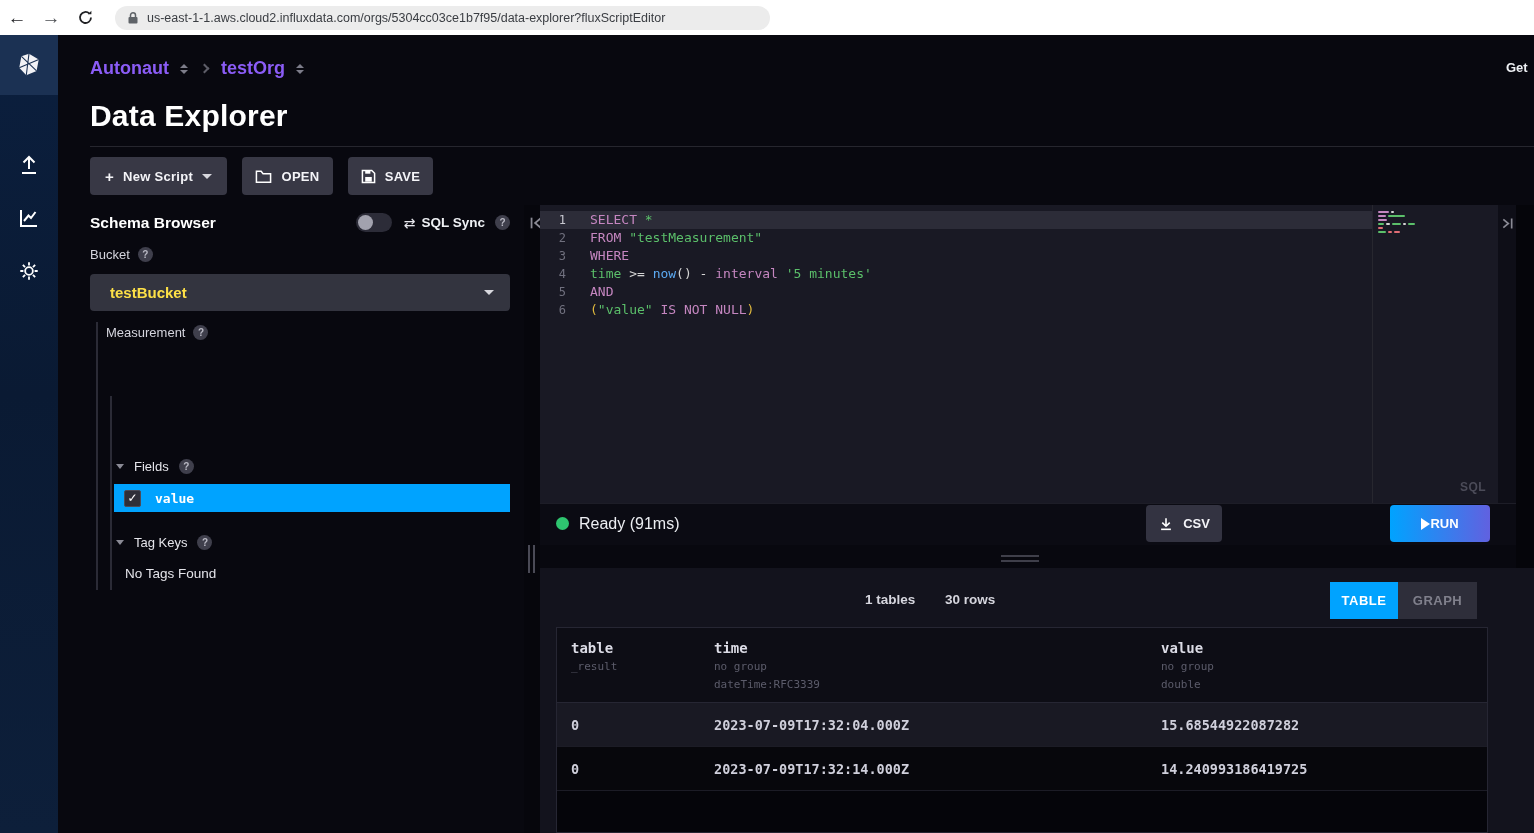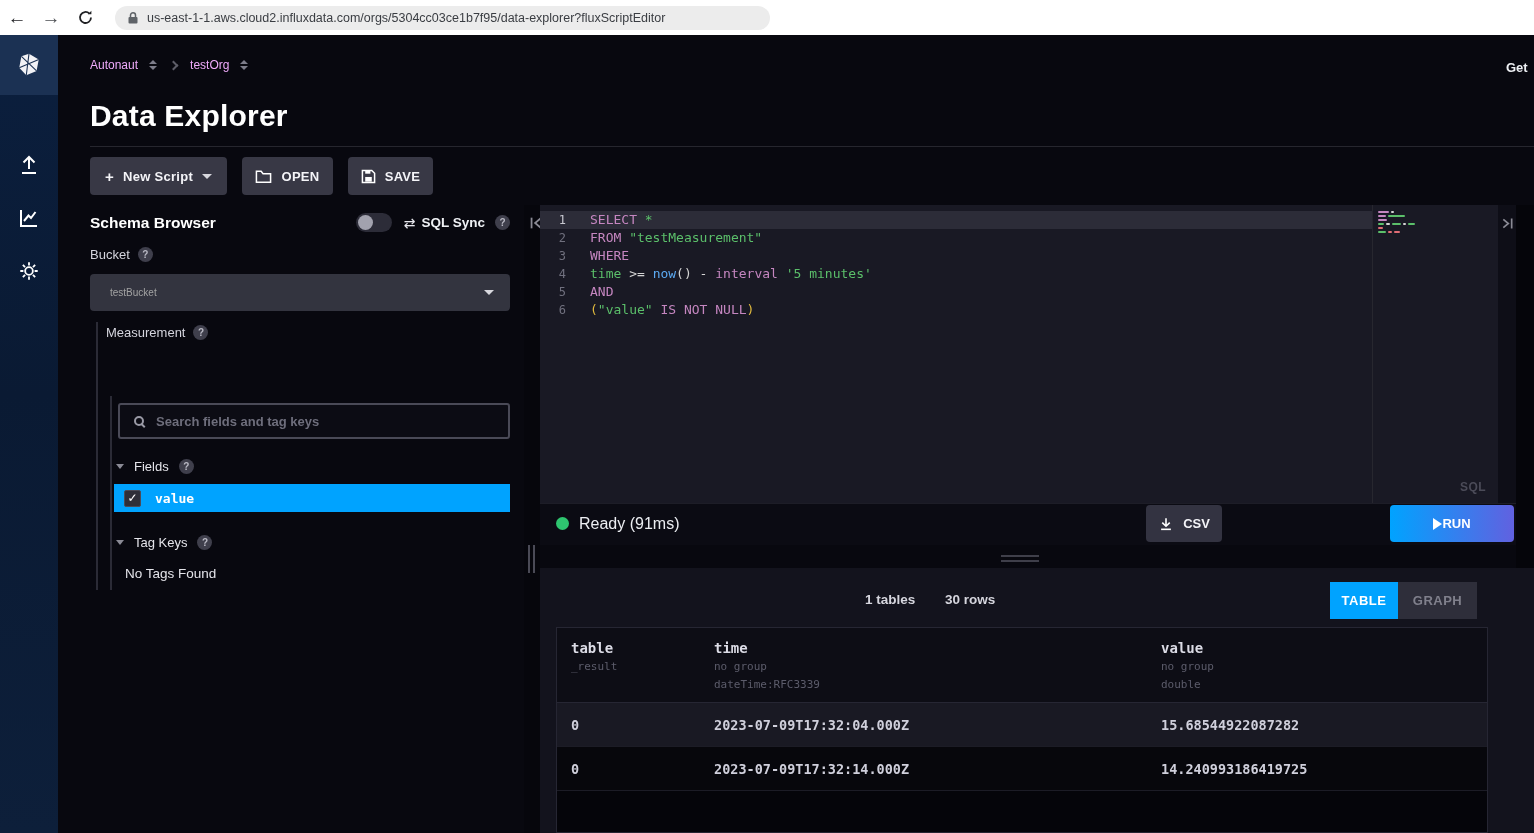--- a/index.html
+++ b/index.html
@@ -16,21 +16,21 @@
   .reload-wrap { width:34px; display:flex; justify-content:center; }
   .url-pill { position:absolute; left:115px; top:6px; width:655px; height:24px; background:#ececec; border-radius:12px; display:flex; align-items:center; padding-left:12px; }
   .url-text { font-size:12.5px; color:#3a3d42; margin-left:8px; white-space:nowrap; }
   
   .sidebar { position:absolute; left:0; top:35px; width:58px; height:798px;
     background:linear-gradient(180deg,#0b1f3e 0%,#0a1a33 45%,#0d1f3a 100%); }
   .logo-tile { position:absolute; left:0; top:0; width:58px; height:60px; background:#1b3153; display:flex; align-items:center; justify-content:center; cursor:pointer; }
   .side-icon { position:absolute; left:0; width:58px; display:flex; justify-content:center; cursor:pointer; }
   
   .breadcrumb { position:absolute; left:90px; top:58px; display:flex; align-items:center; gap:11px; }
-  .crumb { font-size:12px; font-weight:normal; color:#f0abfc; cursor:pointer; }
+  .crumb { font-size:18px; font-weight:bold; color:#8b5cf6; cursor:pointer; }
   .updown { display:inline-flex; flex-direction:column; gap:2px; cursor:pointer; }
   .updown i { width:0; height:0; border-left:4px solid transparent; border-right:4px solid transparent; display:block; }
   .updown i.up { border-bottom:4px solid #7d7d8a; }
   .updown i.dn { border-top:4px solid #7d7d8a; }
   .chev { width:7px; height:7px; border-top:2px solid #5d5d68; border-right:2px solid #5d5d68; transform:rotate(45deg); margin:0 2px; }
   .get-text { position:absolute; left:1506px; top:60px; font-size:13px; font-weight:bold; color:#eef0f4; white-space:nowrap; }
   .page-title { position:absolute; left:90px; top:99px; font-size:30px; font-weight:bold; color:#ffffff; letter-spacing:.2px; }
   .title-divider { position:absolute; left:90px; top:146px; width:1444px; height:1px; background:#26262e; }
   
   .tbtn { position:absolute; top:157px; height:38px; background:#383845; border-radius:4px; display:flex; align-items:center; justify-content:center; gap:9px; color:#f4f4f8; font-size:13px; font-weight:bold; letter-spacing:.3px; cursor:pointer; }
@@ -40,21 +40,21 @@
   .schema-header { position:absolute; left:90px; top:213px; width:420px; display:flex; align-items:center; }
   .schema-title { font-size:15.5px; font-weight:bold; color:#ffffff; }
   .toggle { width:36px; height:19px; background:#2c2c38; border-radius:10px; position:relative; cursor:pointer; margin-left:auto; }
   .toggle .knob { position:absolute; left:2px; top:2px; width:15px; height:15px; border-radius:50%; background:#a2a2ae; }
   .sync-arrows { color:#e8e8ee; font-size:14px; margin-left:12px; }
   .sync-label { font-size:13.5px; font-weight:bold; color:#eef0f4; margin-left:6px; }
   .qmark { width:15px; height:15px; border-radius:50%; background:#3f3f4c; color:#b9b9c4; font-size:10px; font-weight:bold; display:inline-flex; align-items:center; justify-content:center; cursor:pointer; }
   .field-label-row { position:absolute; display:flex; align-items:center; gap:8px; }
   .field-label { font-size:13px; color:#d4d4dd; }
   .dropdown { position:absolute; height:37px; background:#33343f; border-radius:4px; display:flex; align-items:center; padding:0 16px 0 20px; cursor:pointer; }
-  .dropdown .dd-text { font-size:10px; font-weight:normal; color:#a3a3a3; }
+  .dropdown .dd-text { font-size:15px; font-weight:bold; color:#fde047; }
   .dropdown .caret-dn { margin-left:auto; }
   .indent-line { position:absolute; width:2px; background:#2b2b36; }
   .search-box { position:absolute; background:#0c0c14; border:2px solid #4a4a57; border-radius:3px; display:flex; align-items:center; padding-left:14px; gap:12px; }
   .mag { width:10px; height:10px; border:2px solid #9a9aa6; border-radius:50%; position:relative; flex:none; }
   .mag::after { content:''; position:absolute; width:2px; height:5px; background:#9a9aa6; right:-2px; bottom:-4px; transform:rotate(-45deg); }
   .search-ph { font-size:13px; color:#6e6e7c; font-weight:bold; }
   .tree-row { position:absolute; display:flex; align-items:center; gap:10px; cursor:pointer; }
   .tree-caret { width:0; height:0; border-left:4px solid transparent; border-right:4px solid transparent; border-top:5px solid #8a8a95; }
   .tree-label { font-size:13px; color:#e4e4ea; }
   .value-row { position:absolute; background:var(--accent,#00a3ff); display:flex; align-items:center; padding-left:10px; gap:14px; cursor:pointer; }
@@ -88,21 +88,21 @@
   .minimap .mrow span { height:2px; display:block; border-radius:1px; }
   .right-strip { position:absolute; left:1498px; top:205px; width:18px; height:298px; background:#0e0e17; }
   .collapse-right-icon { position:absolute; left:1500px; top:216px; cursor:pointer; }
   .right-gap { position:absolute; left:1516px; top:205px; width:18px; height:628px; background:#05050a; }
   .lang-label { position:absolute; left:1460px; top:480px; font-size:12px; font-weight:bold; color:#4b4b58; letter-spacing:.5px; }
   
   .statusbar { position:absolute; left:540px; top:503px; width:976px; height:42px; background:#0b0b13; border-top:1px solid #1d1d27; }
   .status-dot { position:absolute; left:556px; top:517px; width:13px; height:13px; border-radius:50%; background:var(--status-green,#2ec56f); }
   .status-text { position:absolute; left:579px; top:515px; font-size:16px; color:#eceef2; }
   .sbtn { position:absolute; top:505px; height:37px; background:#333341; border-radius:4px; display:flex; align-items:center; justify-content:center; gap:9px; color:#f4f4f8; font-size:13px; font-weight:bold; cursor:pointer; }
-  .run-btn { position:absolute; left:1390px; top:505px; width:124px; height:37px; border-radius:4px;
+  .run-btn { position:absolute; left:1390px; top:505px; width:100px; height:37px; border-radius:4px;
     background:linear-gradient(90deg,var(--run-gradient-start,#00a3ff),var(--run-gradient-end,#6161e0));
     display:flex; align-items:center; justify-content:center; gap:0; color:#fff; font-size:13px; font-weight:bold; cursor:pointer;text-align:right; }
   .play { width:0; height:0; border-top:6px solid transparent; border-bottom:6px solid transparent; border-left:9px solid #ffffff; }
   
   .results { position:absolute; left:540px; top:568px; width:994px; height:265px; background:#13131d; }
   .res-search { position:absolute; left:558px; top:583px; width:300px; height:35px; background:#0b0b13; border:2px solid #3c3c49; border-radius:3px; display:flex; align-items:center; padding-left:13px; gap:12px; }
   .count-text { position:absolute; top:592px; font-size:13.5px; font-weight:bold; color:#d6d6de; }
   .tab { position:absolute; top:582px; height:37px; display:flex; align-items:center; justify-content:center; font-size:13px; font-weight:bold; letter-spacing:.5px; cursor:pointer; }
   .tab.active { background:var(--accent,#00a3ff); color:#ffffff; }
   .tab.inactive { background:#2e2e3a; color:#80808c; }
@@ -228,24 +228,20 @@
 
   <div class="indent-line" style="left:96px; top:322px; height:268px;"></div>
 
   <div class="field-label-row" style="left:106px; top:325px;">
     <span class="field-label">Measurement</span>
     <span class="qmark">?</span>
   </div>
 
   <div class="indent-line" style="left:110px; top:396px; height:194px;"></div>
 
-  <div class="search-box" style="left:118px; top:403px; width:392px; height:36px;">
-    <span class="mag"></span>
-    <span class="search-ph">Search fields and tag keys</span>
-  </div>
 
   <div class="tree-row" style="left:116px; top:459px;">
     <span class="tree-caret"></span>
     <span class="tree-label">Fields</span>
     <span class="qmark">?</span>
   </div>
 
   <div class="value-row" style="left:114px; top:484px; width:396px; height:28px;">
     <span class="checkbox">✓</span>
     <span class="value-text">value</span>

